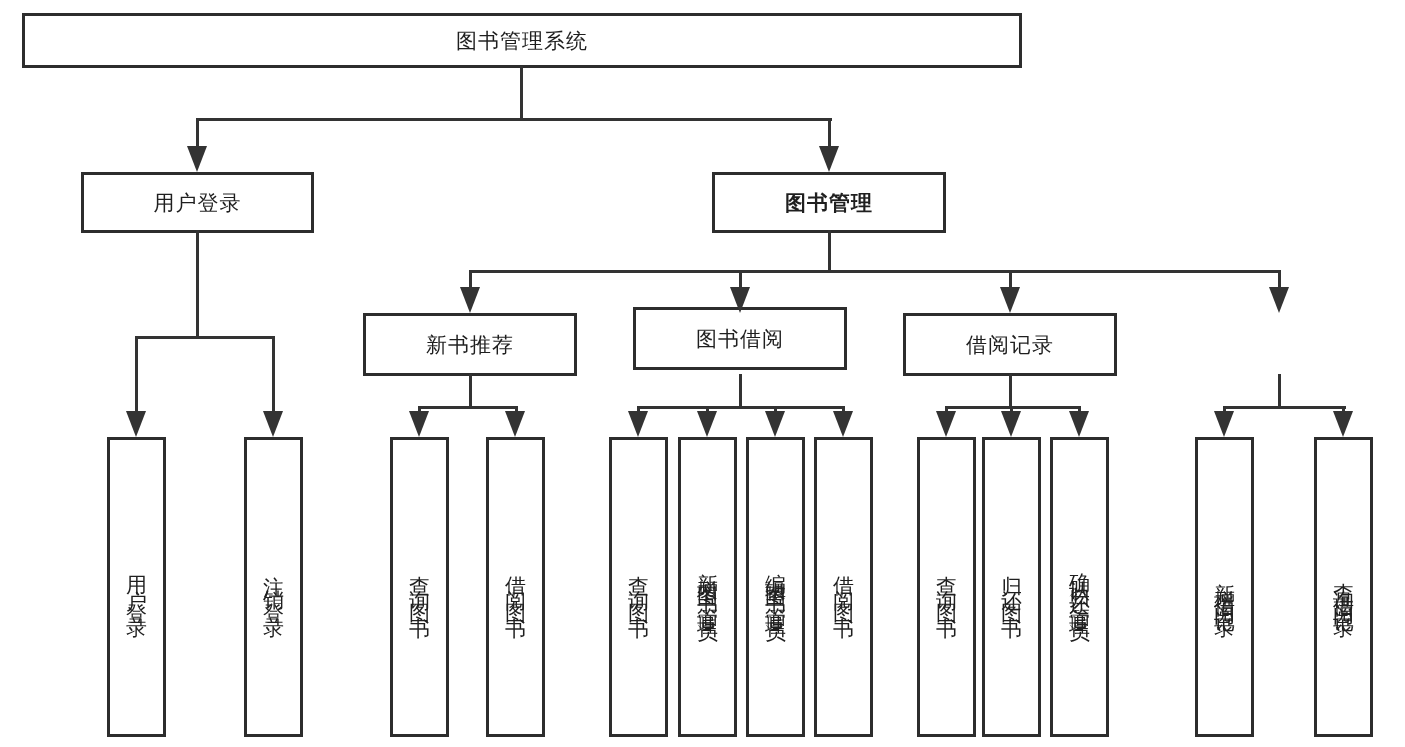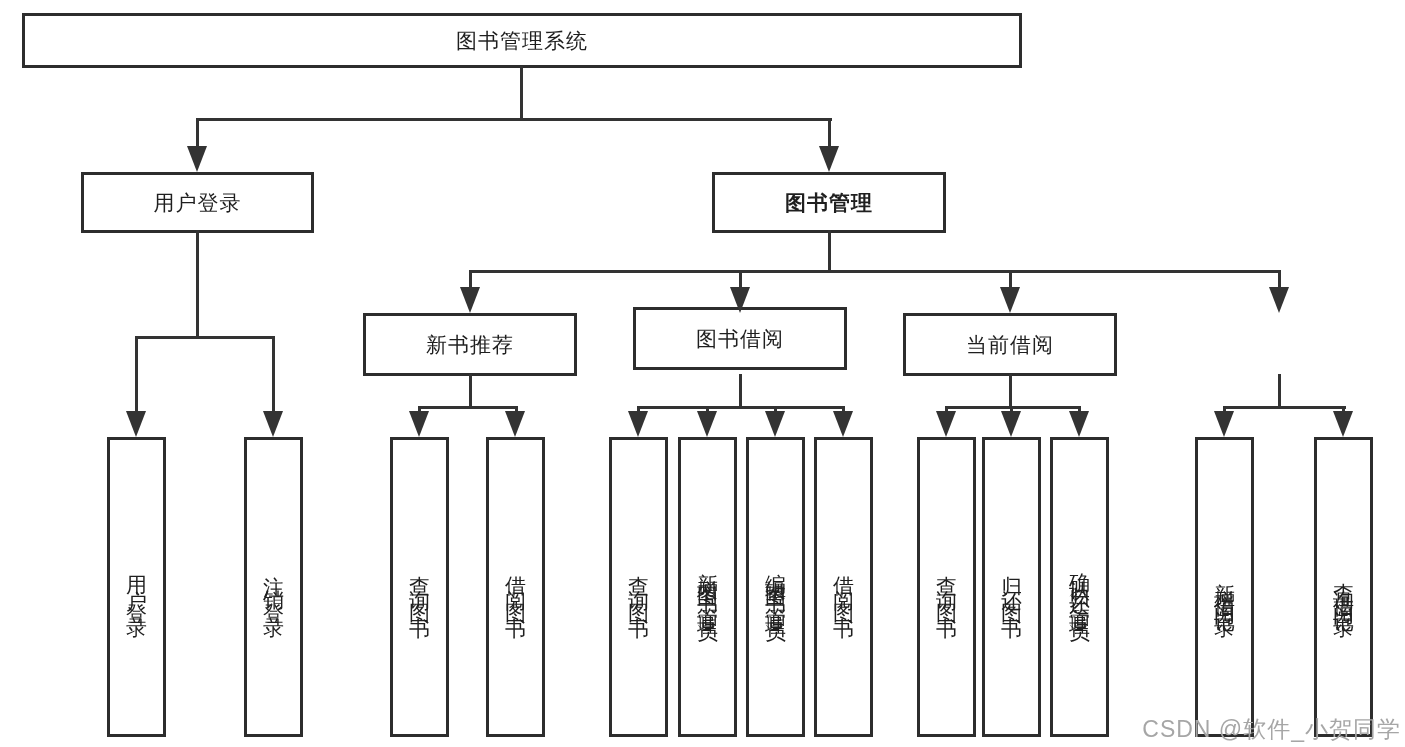--- a/index.html
+++ b/index.html
@@ -57,21 +57,21 @@
   <div class="box hbox" style="left:22px; top:13px; width:1000px; height:55px;">图书管理系统</div>
 
   <div class="box hbox" style="left:81px; top:172px; width:233px; height:61px;">用户登录</div>
 
   <div class="box hbox" style="left:712px; top:172px; width:234px; height:61px;font-weight:bold;">图书管理</div>
 
   <div class="box hbox" style="left:363px; top:313px; width:214px; height:63px;">新书推荐</div>
 
   <div class="box hbox" style="left:633px; top:307px; width:214px; height:63px;">图书借阅</div>
 
-  <div class="box hbox" style="left:903px; top:313px; width:214px; height:63px;">当前借阅</div>
+  <div class="box hbox" style="left:903px; top:313px; width:214px; height:63px;">借阅记录</div>
 
 
   <div class="box vbox" style="left:107px;">
     <span>用户登录</span>
   </div>
   <div class="box vbox" style="left:244px;">
     <span>注销登录</span>
   </div>
 
   <div class="box vbox" style="left:390px;">
@@ -166,15 +166,14 @@
   <div class="arr" style="left:628px;  top:411px;"></div>
   <div class="arr" style="left:697px;  top:411px;"></div>
   <div class="arr" style="left:765px;  top:411px;"></div>
   <div class="arr" style="left:833px;  top:411px;"></div>
   <div class="arr" style="left:936px;  top:411px;"></div>
   <div class="arr" style="left:1001px; top:411px;"></div>
   <div class="arr" style="left:1069px; top:411px;"></div>
   <div class="arr" style="left:1214px; top:411px;"></div>
   <div class="arr" style="left:1333px; top:411px;"></div>
 
-  <div class="watermark">CSDN @软件_小贺同学</div>
 
 </div>
 
 </body></html>

